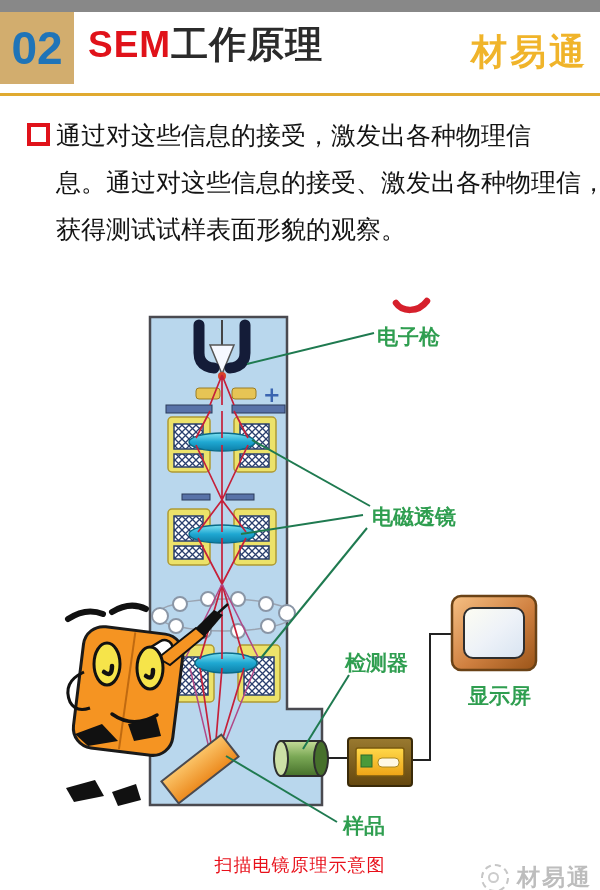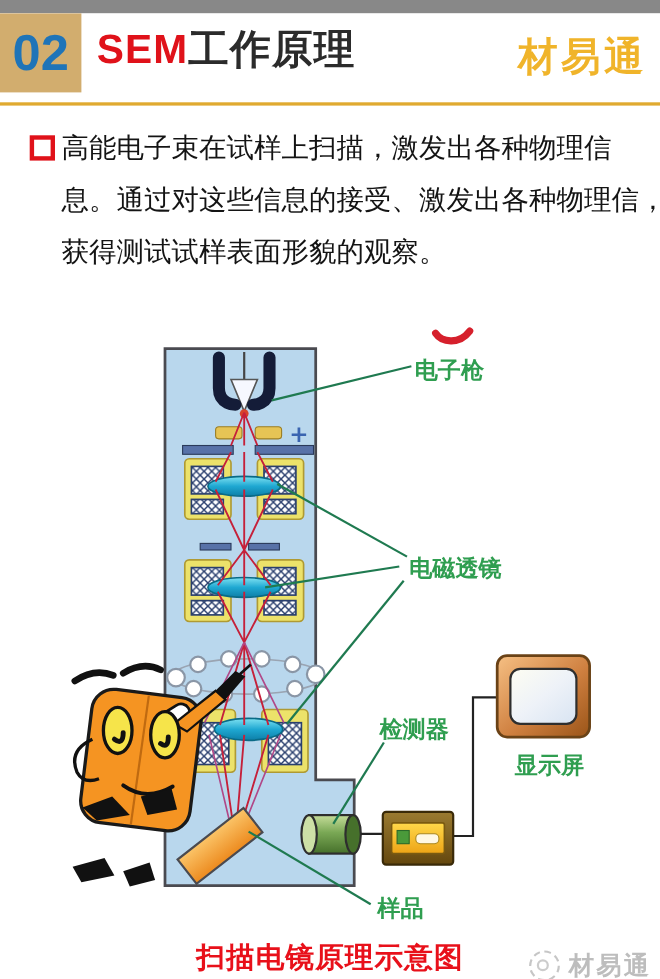--- a/index.html
+++ b/index.html
@@ -18,21 +18,21 @@
   .hdr-brand{position:absolute;right:12px;top:16px;font-size:36px;font-weight:bold;color:#f0b42a;letter-spacing:3px;}
   .hdr-rule{position:absolute;left:0;top:81px;width:600px;height:3px;background:#e0aa30;}
   
   .bullet{position:absolute;left:27px;top:111px;width:15px;height:15px;border:4px solid #e0121a;background:#fff;}
   .para{position:absolute;left:56px;top:100px;width:520px;font-size:25px;line-height:47px;color:#141414;}
   .para div{white-space:nowrap;}
   
   .fig{position:absolute;left:0;top:270px;width:600px;height:575px;}
   .caption{
     position:absolute;left:300px;top:841px;transform:translateX(-50%);
-    font-size:26px;font-weight:bold;color:#e8101a;white-space:nowrap;letter-spacing:1px;
+    font-size:18px;font-weight:normal;color:#e8101a;white-space:nowrap;letter-spacing:1px;
   }
   
   .wm{position:absolute;right:8px;top:850px;display:flex;align-items:center;gap:8px;}
   .wm-logo{width:24px;height:24px;border-radius:50%;border:2.5px dashed #c6c6c6;position:relative;}
   .wm-logo:after{content:"";position:absolute;left:5px;top:6px;width:7px;height:7px;border-radius:50%;border:2px solid #cccccc;}
   .wm-text{font-size:23px;font-weight:bold;color:#bdbdbd;letter-spacing:2px;}
   svg text.glabel{font-family:"Liberation Sans","DejaVu Sans",sans-serif;font-size:21px;font-weight:bold;fill:#2f9e50;}
   svg text.plus{font-family:"DejaVu Sans",sans-serif;font-size:21px;font-weight:bold;fill:#3a64b0;}
 </style>
 </head>
@@ -40,21 +40,21 @@
 
 <div class="page">
 
   <div class="hdr-num">02</div>
   <div class="hdr-title"><span class="red">SEM</span><span>工作原理</span></div>
   <div class="hdr-brand">材易通</div>
   <div class="hdr-rule"></div>
 
   <div class="bullet"></div>
   <div class="para">
-    <div>高能电子束在试样上扫描，激发出各种物理信</div>
+    <div>通过对这些信息的接受，激发出各种物理信</div>
     <div>息。通过对这些信息的接受、激发出各种物理信，</div>
     <div>获得测试试样表面形貌的观察。</div>
   </div>
 
   <svg class="fig" viewBox="0 270 600 575">
     <defs>
       <pattern id="xh" width="7" height="7" patternUnits="userSpaceOnUse">
         <rect width="7" height="7" fill="#ffffff"></rect>
         <path d="M0 0 L7 7 M7 0 L0 7" stroke="#2a3f6e" stroke-width="1.3"></path>
       </pattern>

